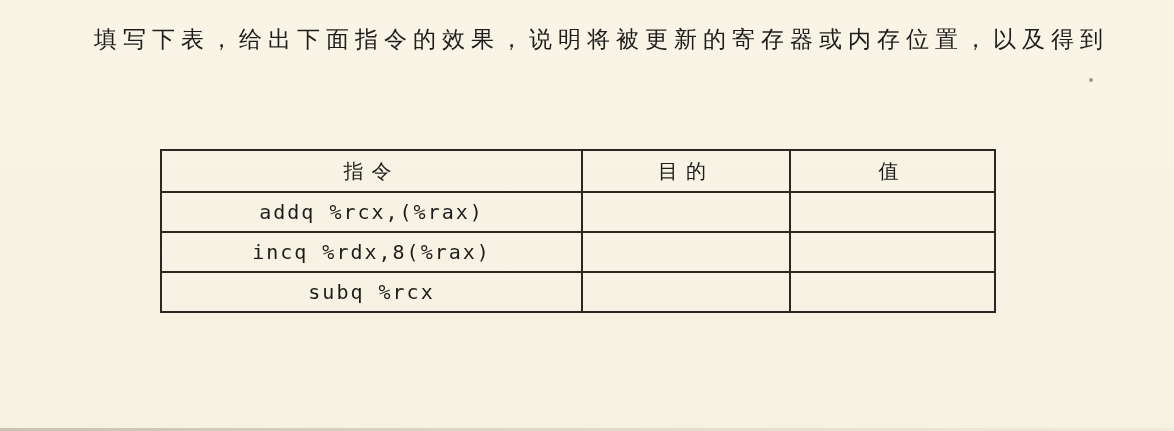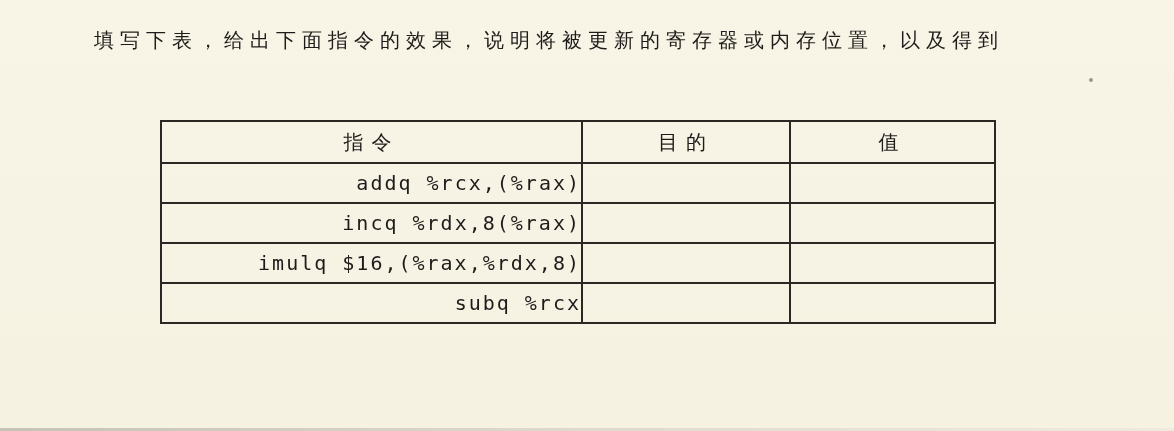--- a/index.html
+++ b/index.html
@@ -17,32 +17,32 @@
     color: #1e1c1a;
     font-family: "Liberation Serif", "DejaVu Serif", serif;
   }
 
   
   .intro {
     position: absolute;
     left: 28px;
     top: 18px;
     width: 1125px;
-    font-size: 20px;
+    font-size: 23px;
     line-height: 44px;
     letter-spacing: 6px;
     color: #1e1c1a;
   }
   .intro .line1 { text-indent: 66px; }
 
   
   table.effects {
     position: absolute;
     left: 160px;
-    top: 120px;
+    top: 149px;
     width: 834px;
     border-collapse: collapse;
     table-layout: fixed;
   }
   table.effects th,
   table.effects td {
     border: 2px solid #2b2824;
     padding: 0;
     vertical-align: middle;
     overflow: hidden;
@@ -55,21 +55,21 @@
     font-size: 20px;
     font-weight: normal;
     letter-spacing: 8px;
     text-align: center;
     padding-left: 8px; 
   }
   td.instr {
     font-family: "DejaVu Sans Mono", "Liberation Mono", monospace;
     font-size: 20px;
     letter-spacing: 2px;
-    text-align: right;
+    text-align: center;
     padding-left: 68px;
     white-space: nowrap;
   }
   td.blank { background: transparent; }
 
   
   .speck {
     position: absolute;
     left: 1089px;
     top: 78px;
@@ -117,25 +117,20 @@
         <td class="instr">addq %rcx,(%rax)</td>
         <td class="blank"></td>
         <td class="blank"></td>
       </tr>
       <tr>
         <td class="instr">incq %rdx,8(%rax)</td>
         <td class="blank"></td>
         <td class="blank"></td>
       </tr>
       <tr>
-        <td class="instr">imulq $16,(%rax,%rdx,8)</td>
-        <td class="blank"></td>
-        <td class="blank"></td>
-      </tr>
-      <tr>
         <td class="instr">subq %rcx</td>
         <td class="blank"></td>
         <td class="blank"></td>
       </tr>
     </tbody>
   </table>
 
   <div class="speck"></div>
   <div class="bottom-scan-edge"></div>
 

